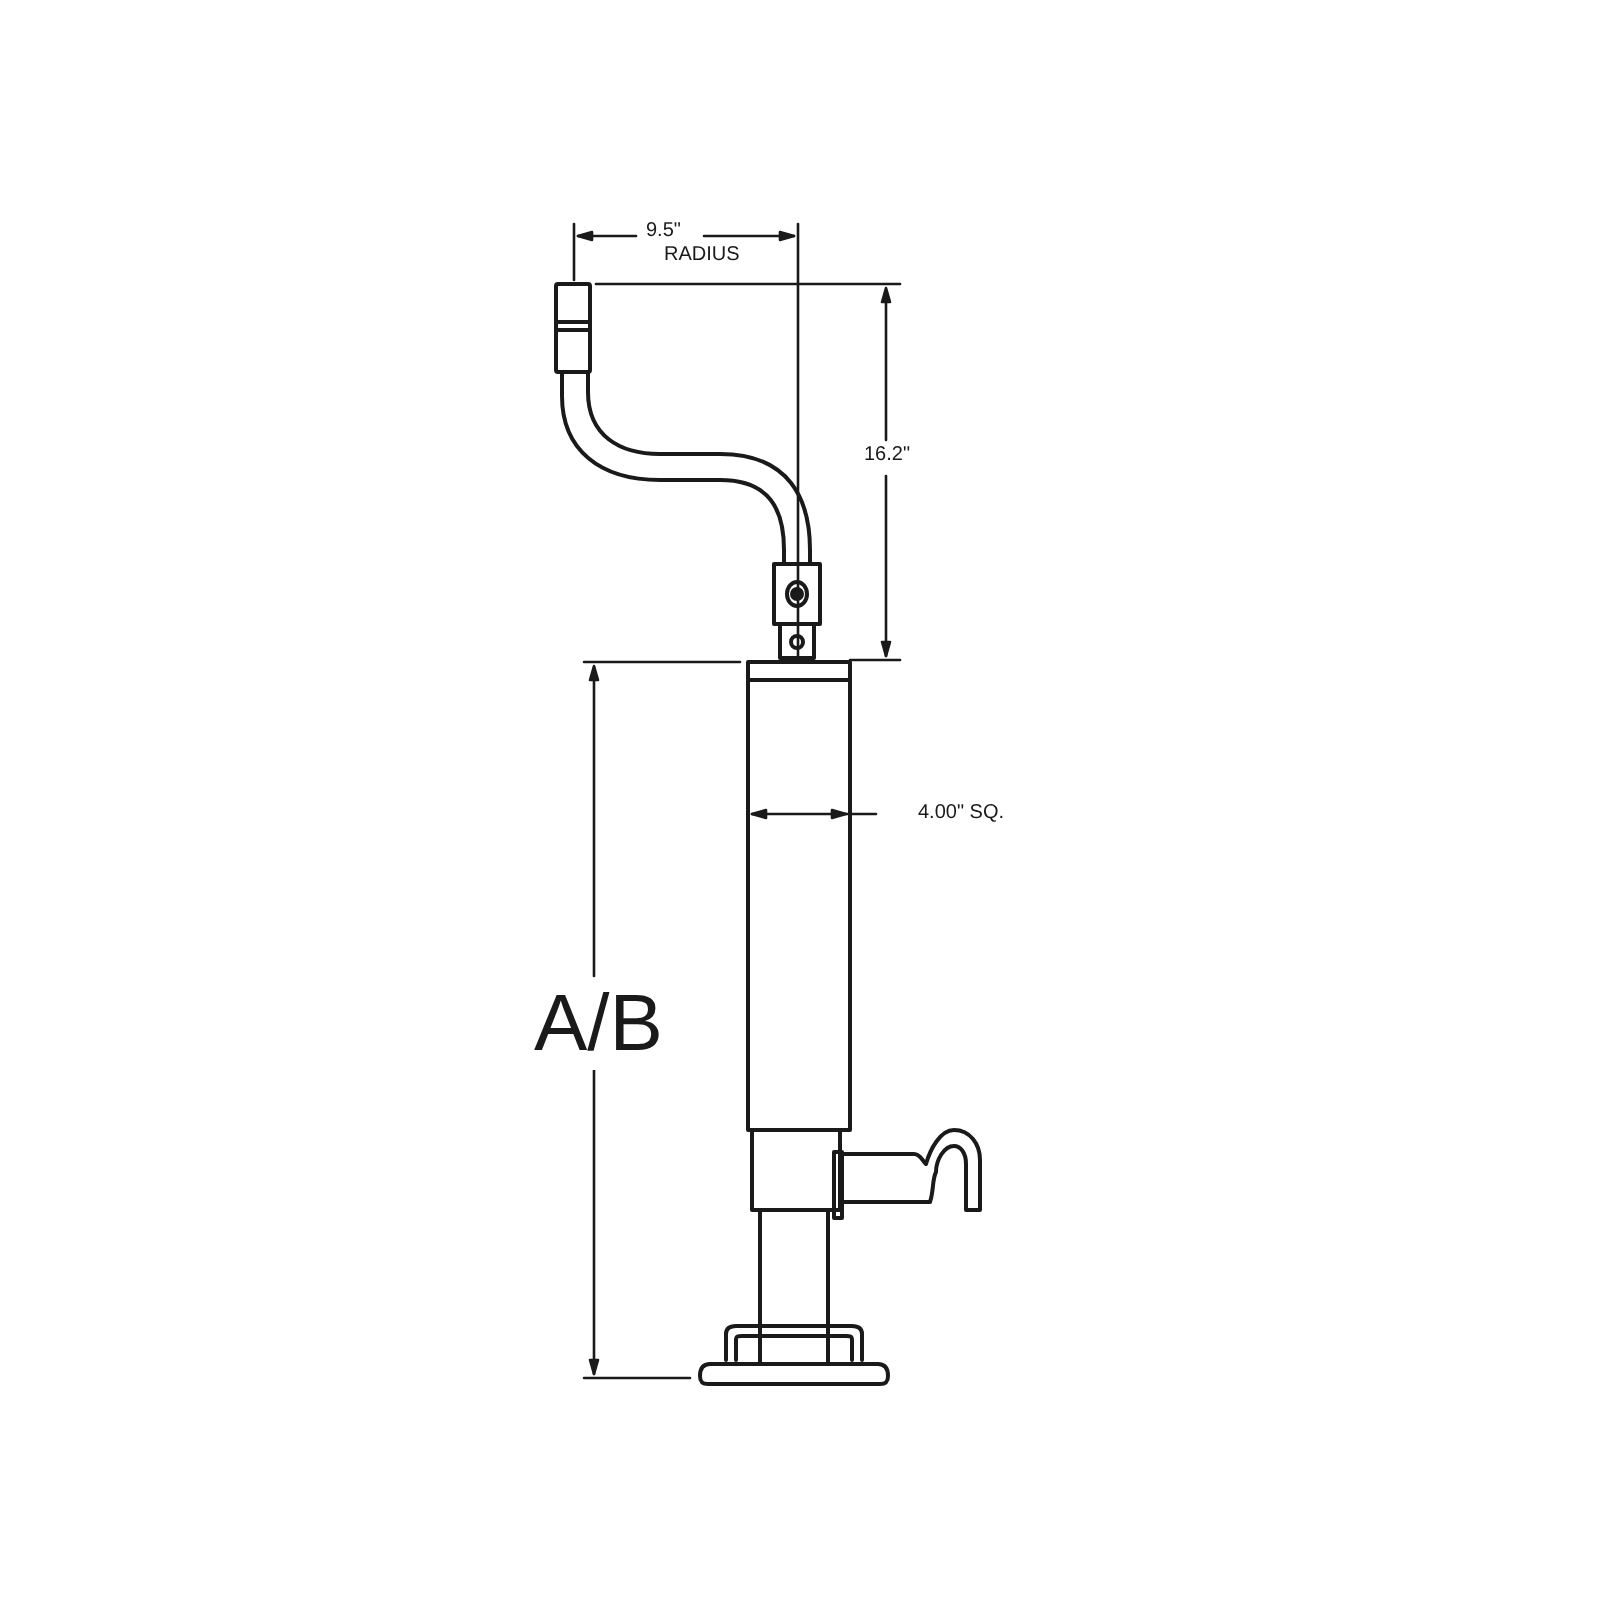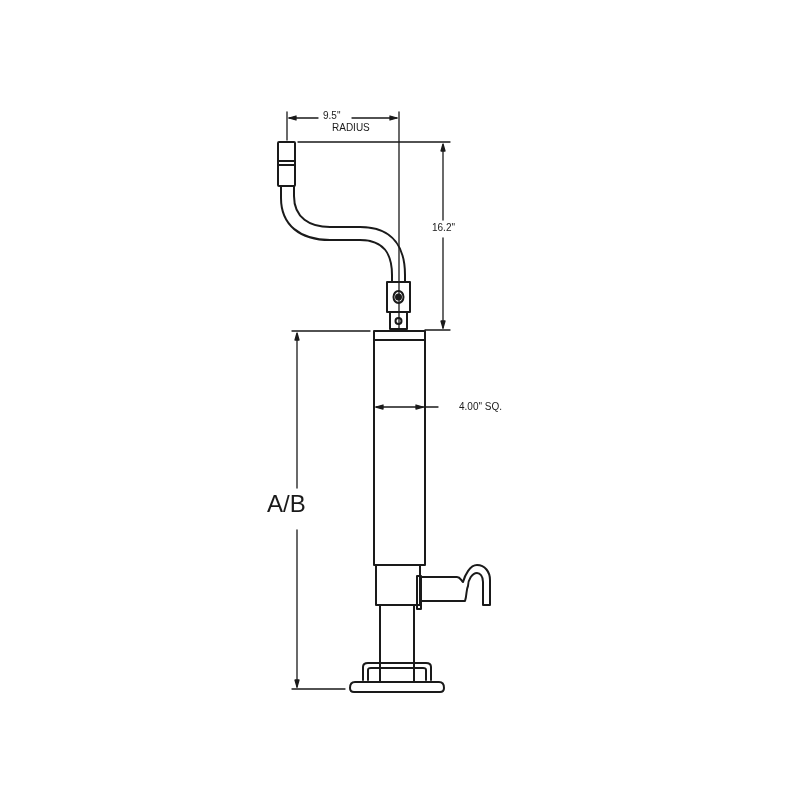--- a/index.html
+++ b/index.html
@@ -1,21 +1,21 @@
 <!DOCTYPE html>
 <html><head>
   <meta charset="utf-8">
   <style>
     html, body { margin: 0; padding: 0; background: #ffffff; }
     body { width: 800px; height: 800px; overflow: hidden; position: relative; }
     #stage { position: absolute; left: 0; top: 0; width: 800px; height: 800px; }
     svg { position: absolute; left: 0; top: 0; }
     .lbl { position: absolute; font-family: "Liberation Sans", sans-serif; color: #1a1a1a; white-space: nowrap; }
     .small { font-size: 10px; padding-left: 15px; }
-    .big { font-size: 24px; }
+    .big { font-size: 40px; }
   </style>
 </head>
 <body>
 
 <div id="stage">
   <svg width="800" height="800" viewBox="0 0 800 800" fill="none" stroke="#1a1a1a" stroke-width="2" stroke-linejoin="round" stroke-linecap="round">
 
     <g stroke-width="1.3">
       <line x1="287" y1="112" x2="287" y2="140"></line>
       <line x1="399" y1="112" x2="399" y2="330"></line>

